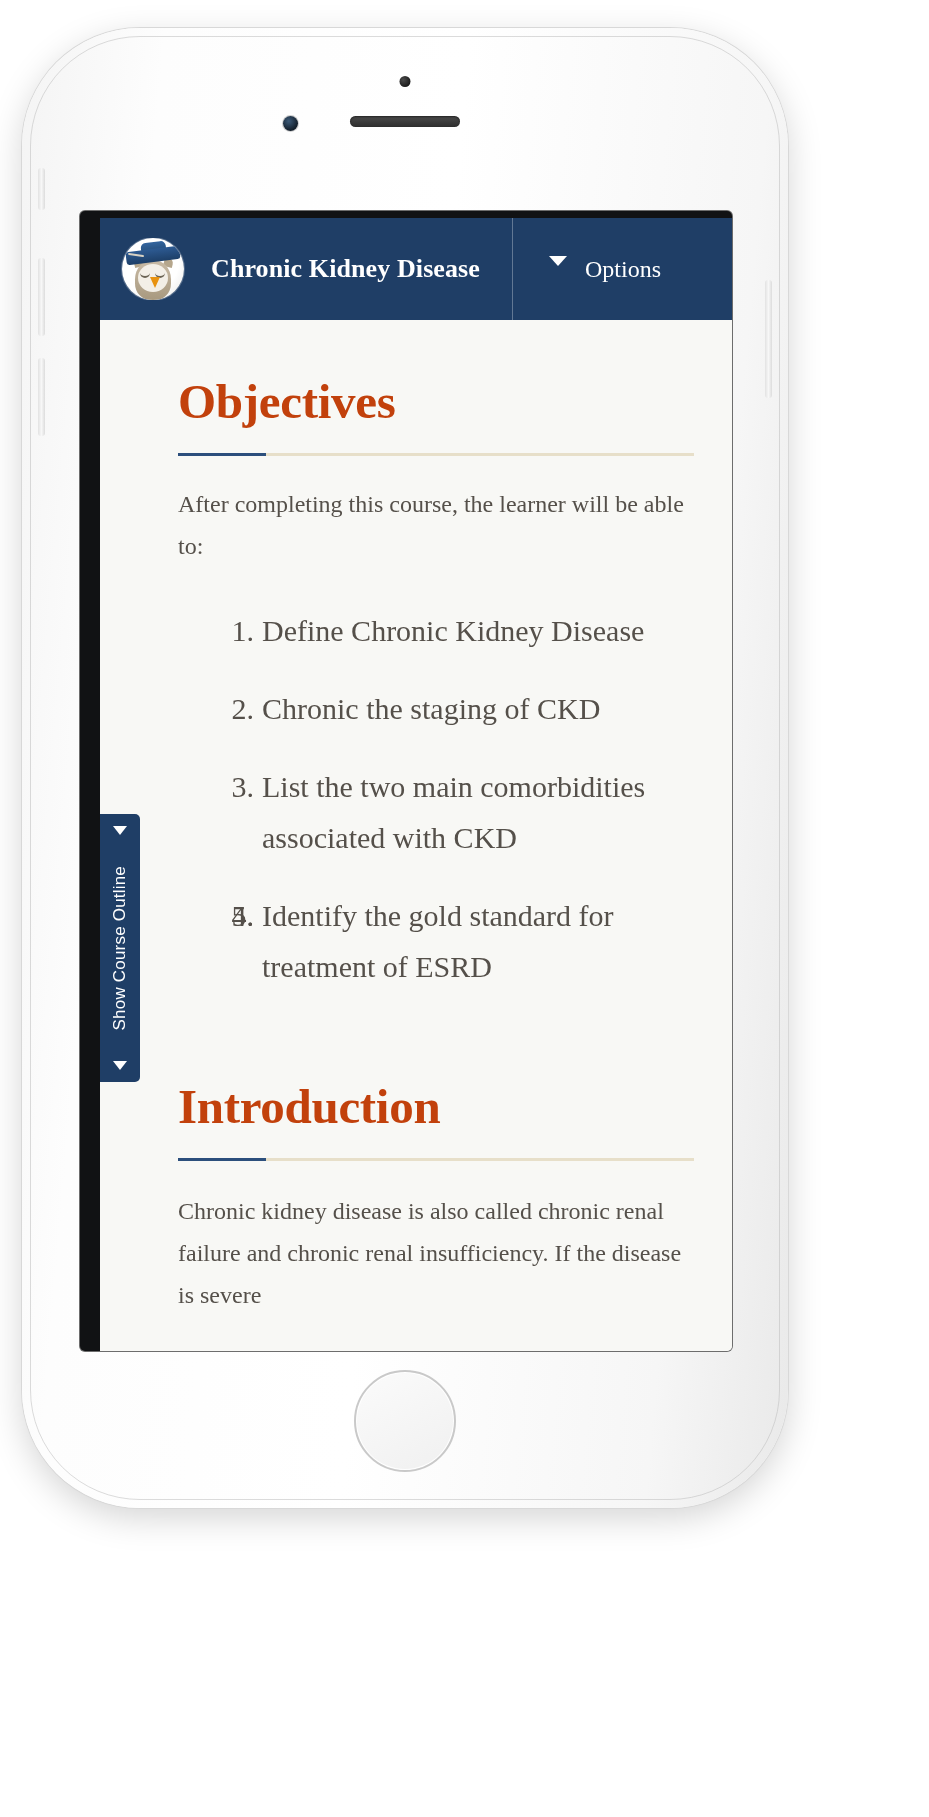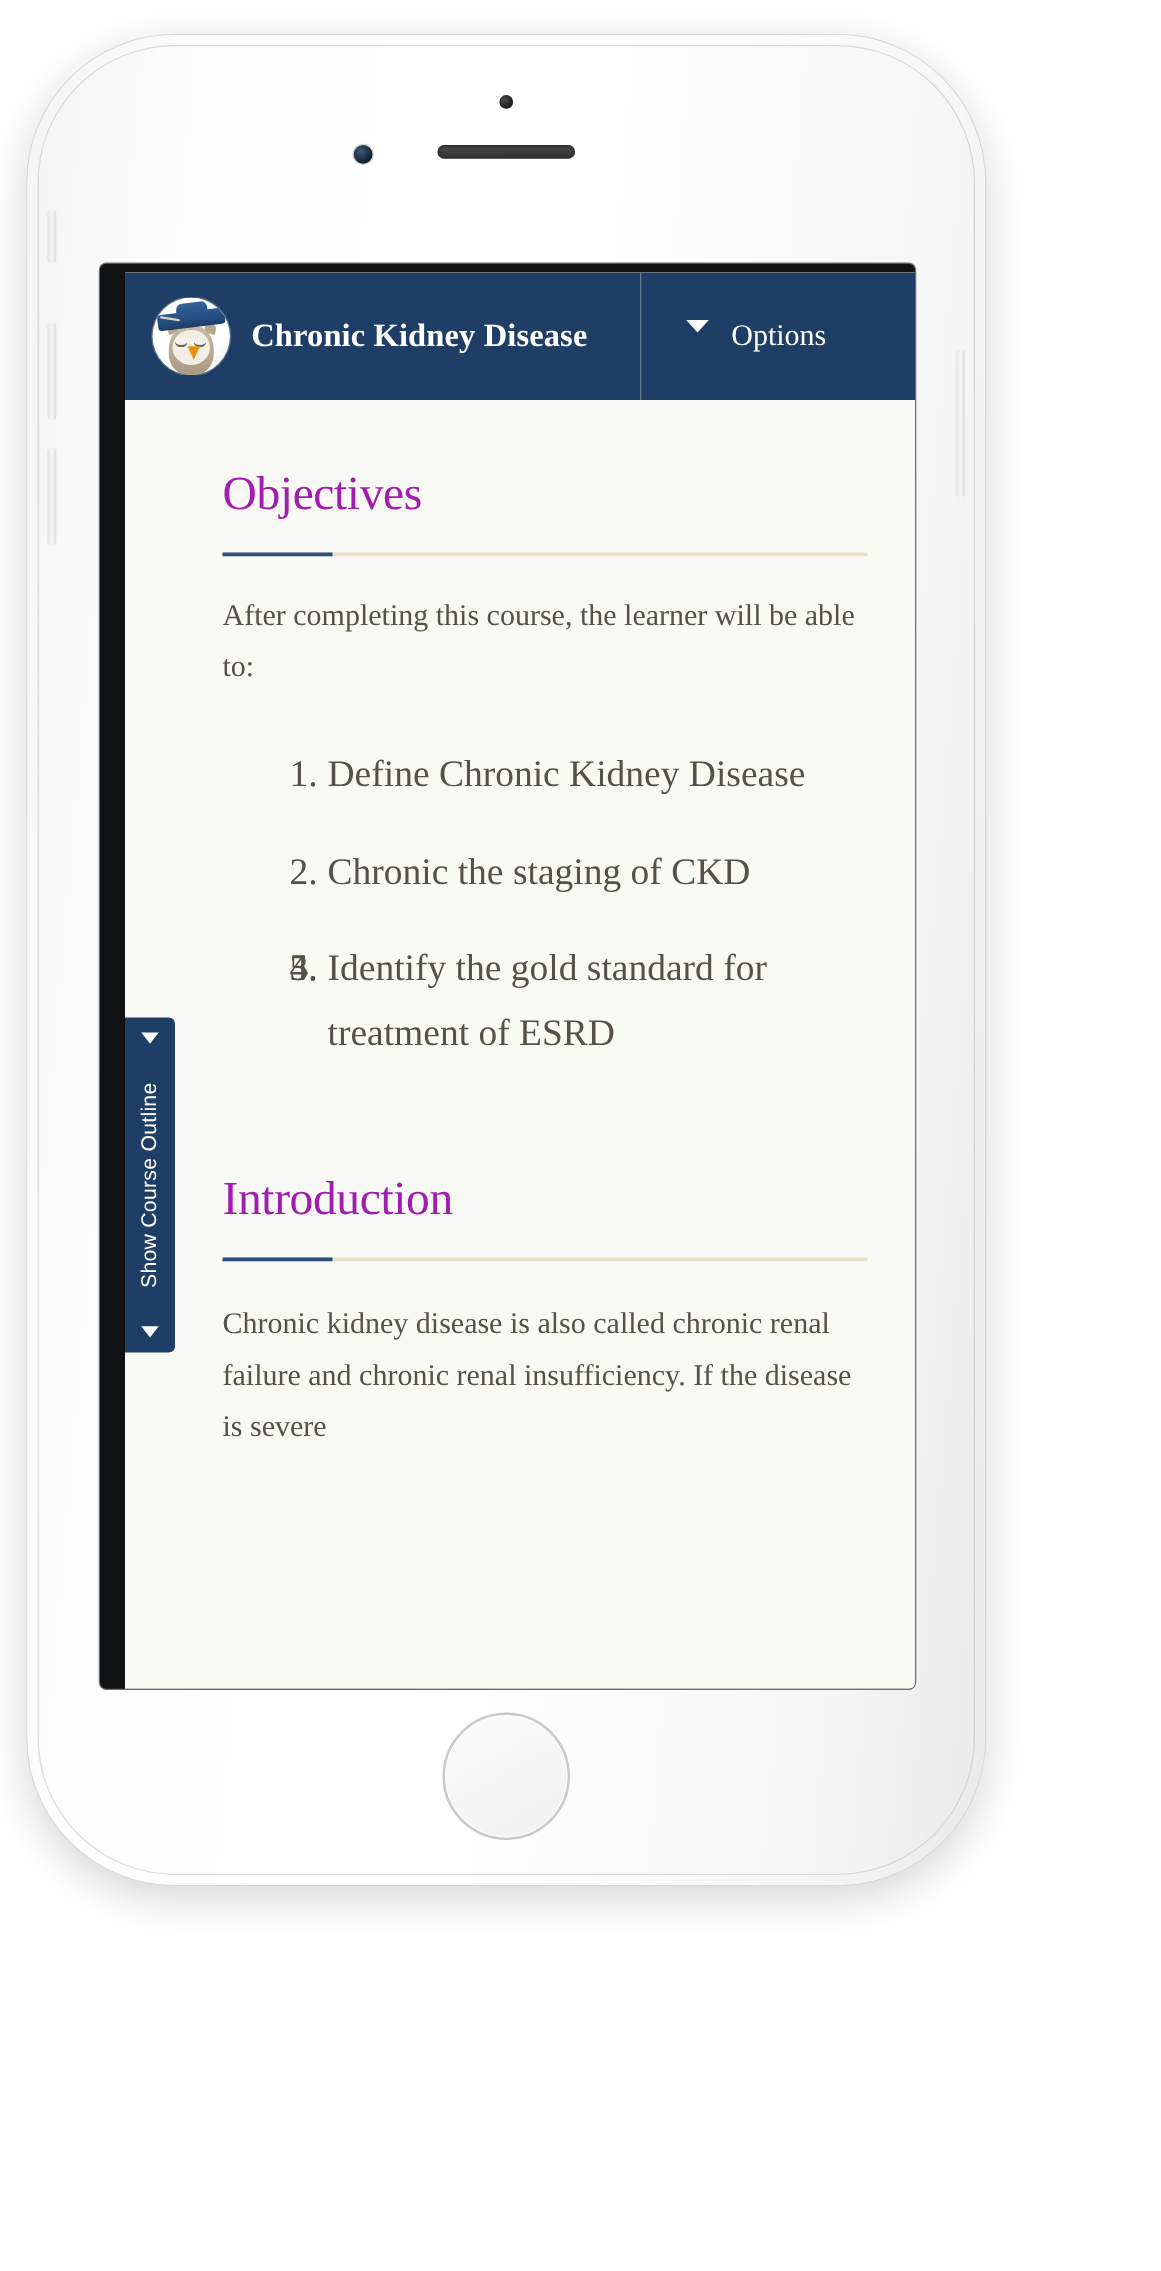--- a/index.html
+++ b/index.html
@@ -141,21 +141,21 @@
     background:linear-gradient(180deg,#33659f,#214karo);
     background:linear-gradient(180deg,#33659f,#21476f);
     border-radius:5px 5px 2px 2px;
     transform:rotate(-7deg);
   }
   .cap-tassel{
     position:absolute;left:6px;top:16px;width:16px;height:2px;
     background:#d8d2c4;border-radius:2px;transform:rotate(9deg);
   }
   #course-title{
-    margin-left:17px;
+    margin-left:27px;
     color:#ffffff;
     font-size:26px;
     font-weight:bold;
     letter-spacing:.1px;
     white-space:nowrap;
   }
   #header-divider{
     width:1px;align-self:stretch;
     margin:0;
     background:rgba(255,255,255,.30);
@@ -181,23 +181,23 @@
   
   #content{
     position:relative;
     height:1031px;
     background:#F8F8F5;
     padding:0 38px 0 78px;
     box-sizing:border-box;
     overflow:hidden;
   }
   .section-heading{
-    color:#a21caf;
-    font-size:38px;
-    font-weight:normal;
+    color:#c2410c;
+    font-size:49px;
+    font-weight:bold;
     letter-spacing:-.3px;
     margin:0;
     padding-top:56px;
     line-height:1.05;
   }
   .heading-rule{
     position:relative;
     height:3px;
     margin-top:26px;
     background:#E7DFC9;
@@ -320,20 +320,21 @@
           <li>
             <span class="marker">1.</span>
             <span>Define Chronic Kidney Disease</span>
           </li>
           <li>
             <span class="marker">2.</span>
             <span>Chronic the staging of CKD</span>
           </li>
           <li>
             <span class="marker">3.</span>
+            <span>List the two main comorbidities associated with CKD</span>
           </li>
           <li>
             <span class="marker">4.</span>
           </li>
           <li>
             <span class="marker">5.</span>
             <span>Identify the gold standard for treatment of ESRD</span>
           </li>
         </ol>
 

